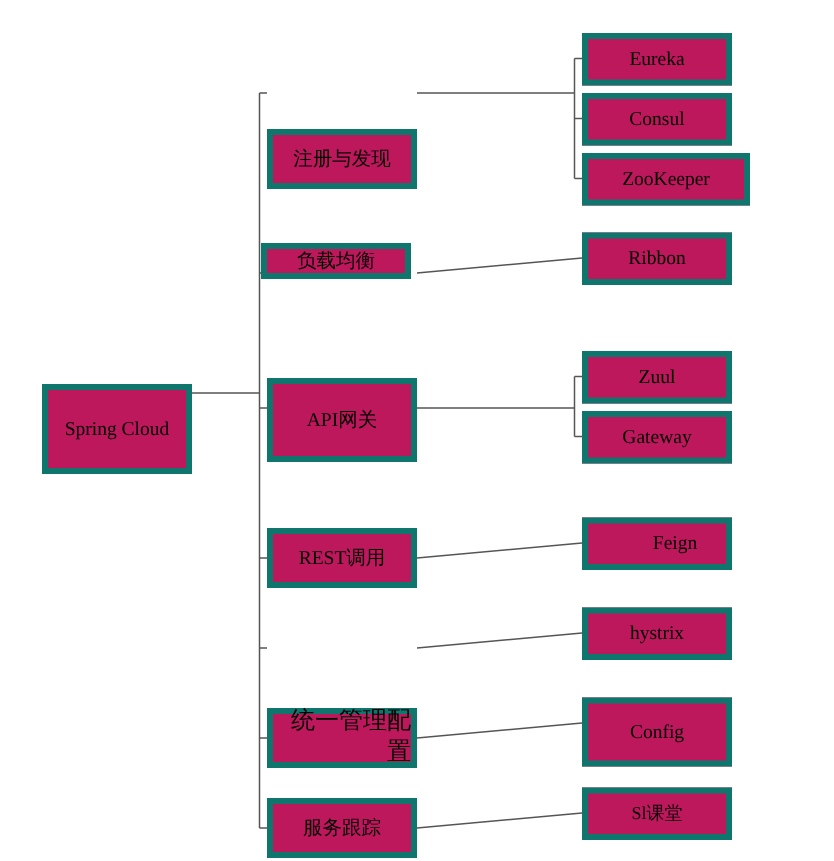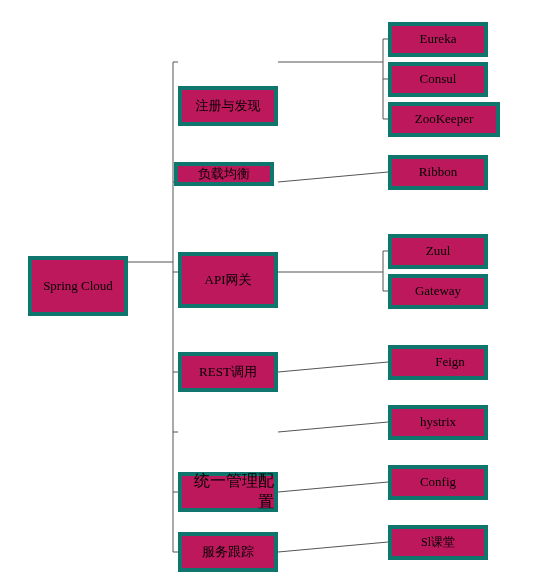--- a/index.html
+++ b/index.html
@@ -128,19 +128,19 @@
   </div>
   <div class="node" style="left:370px; top:262px; width:100px; height:35px;">
     <span>Gateway</span>
   </div>
   <div class="node" style="left:370px; top:333px; width:100px; height:35px;padding-left:24px;">
     <span>Feign</span>
   </div>
   <div class="node" style="left:370px; top:393px; width:100px; height:35px;">
     <span>hystrix</span>
   </div>
-  <div class="node" style="left:370px; top:453px; width:100px; height:35px;">
+  <div class="node" style="left:370px; top:453px; width:100px; height:46px;">
     <span>Config</span>
   </div>
   <div class="node" style="left:370px; top:513px; width:100px; height:35px; font-size:12px;">
     <span>Sl课堂</span>
   </div>
 </div>
 
 </body></html>

